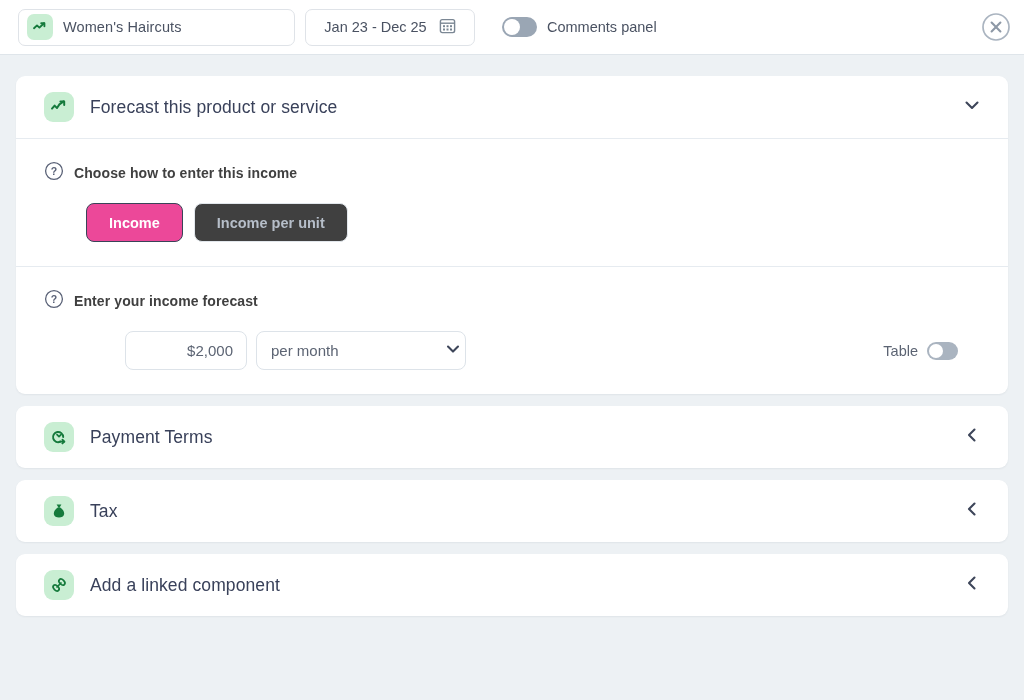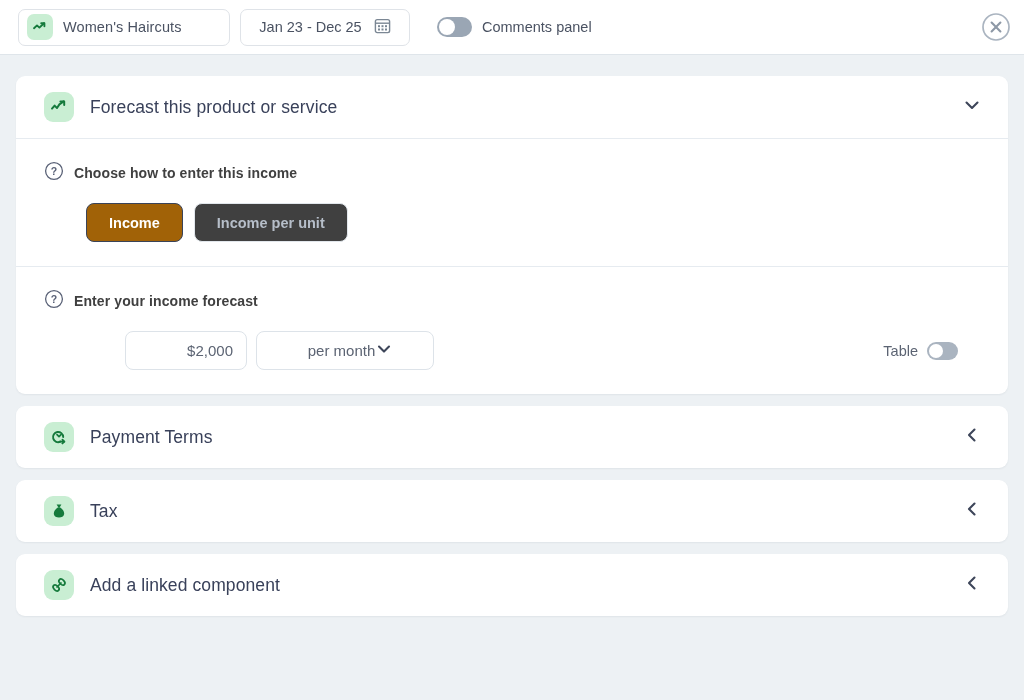--- a/index.html
+++ b/index.html
@@ -25,21 +25,21 @@
     display: flex;
     align-items: center;
     padding: 0 18px;
     gap: 10px;
   }
 
   .name-field {
     display: flex;
     align-items: center;
     gap: 10px;
-    width: 212px;
+    width: 277px;
     height: 37px;
     border: 1px solid #dfe3e8;
     border-radius: 7px;
     padding: 0 8px;
     background: #fff;
   }
 
   .sq-icon {
     width: 26px;
     height: 26px;
@@ -185,21 +185,21 @@
   .seg {
     height: 39px;
     border-radius: 8px;
     display: flex;
     align-items: center;
     justify-content: center;
     font-size: 14.5px;
     font-weight: bold;
     padding: 0 22px;
   }
-  .seg.active { background: #a16207; color: #fff; border: 1px solid #3a4358; }
+  .seg.active { background: #ec4899; color: #fff; border: 1px solid #3a4358; }
   .seg.inactive { background: #404040; color: #b6bec9; border: 1px solid #e2e7ec; }
 
   .forecast-row {
     display: flex;
     align-items: center;
     padding-left: 42px;
   }
 
   .amount-input {
     width: 122px;
@@ -210,27 +210,27 @@
     align-items: center;
     justify-content: flex-end;
     padding-right: 13px;
     font-size: 15px;
     color: #5c6473;
     background: #fff;
     margin-left: 39px;
   }
 
   .select-box {
-    width: 178px;
+    width: 210px;
     height: 39px;
     border: 1px solid #dde3e9;
     border-radius: 8px;
     display: flex;
     align-items: center;
-    justify-content: center;
+    justify-content: space-between;
     padding: 0 3px 0 14px;
     font-size: 15px;
     color: #5c6473;
     background: #fff;
     margin-left: 9px;
   }
 
   .table-toggle {
     margin-left: auto;
     display: flex;

